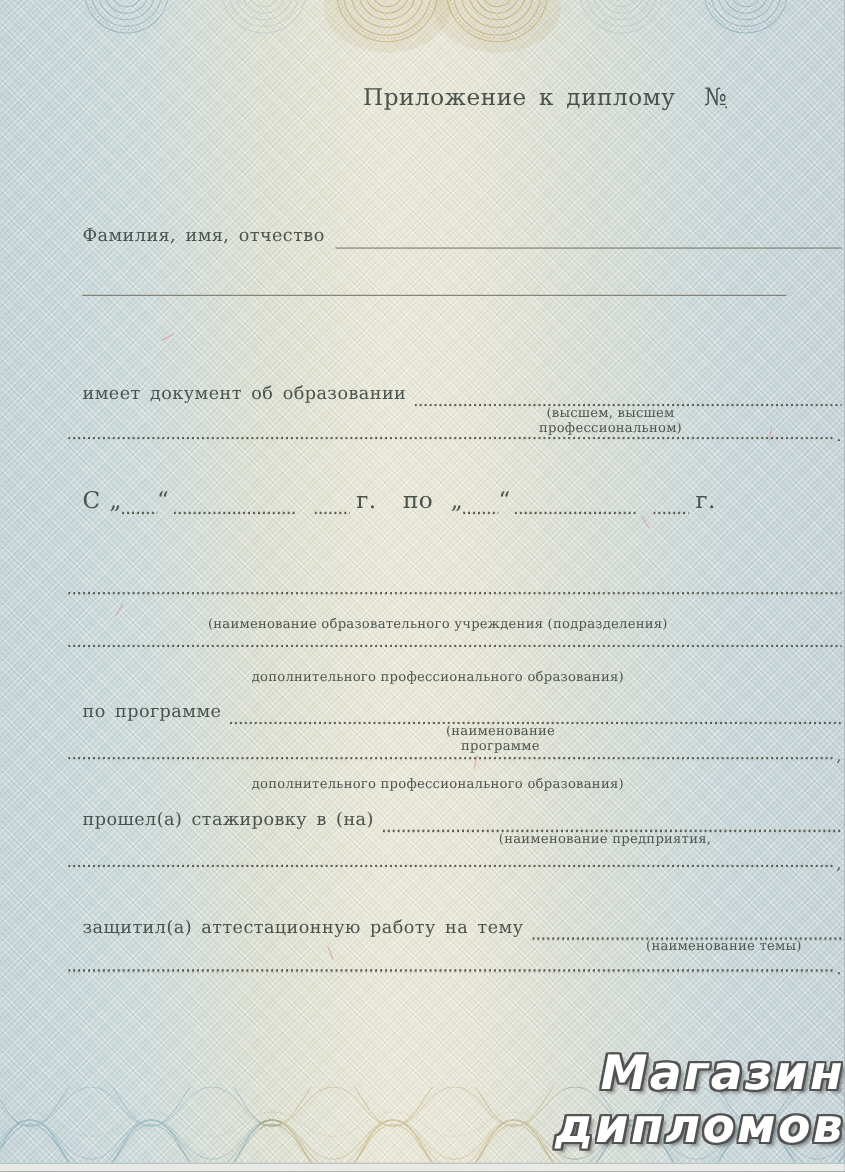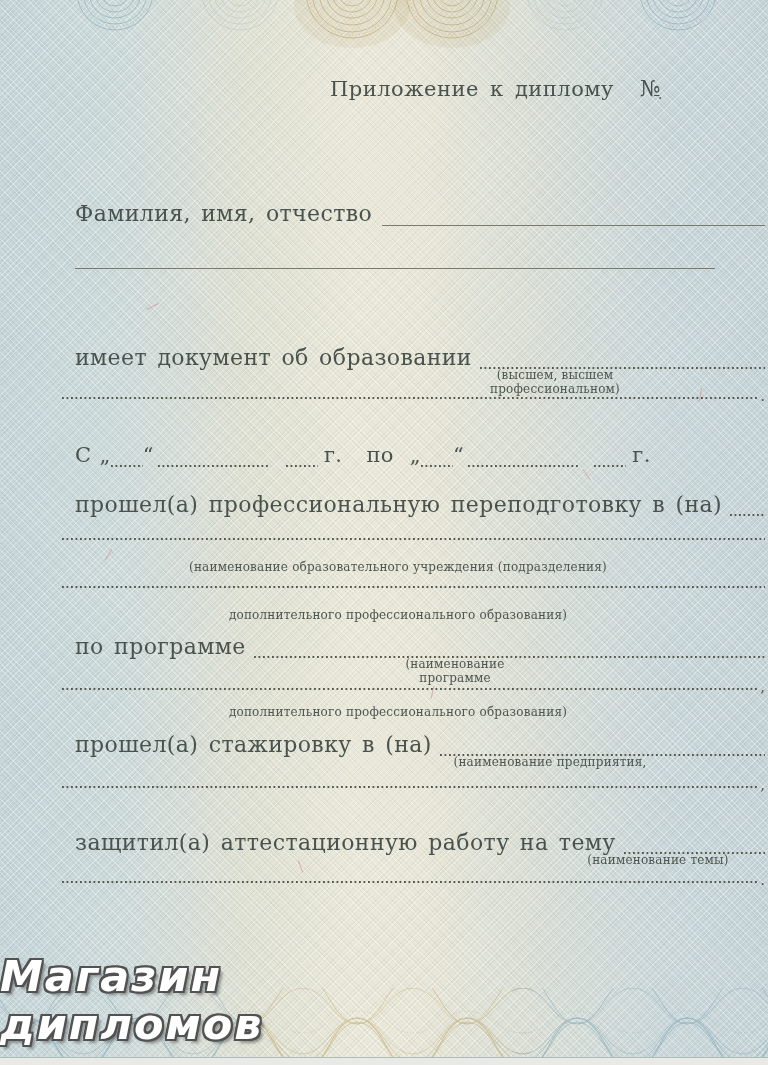--- a/index.html
+++ b/index.html
@@ -18,21 +18,21 @@
       repeating-linear-gradient(-45deg, rgba(255,255,255,.28) 0 1px, rgba(255,255,255,0) 1px 4px),
       repeating-linear-gradient(45deg, rgba(110,140,150,.07) 0 1px, rgba(0,0,0,0) 1px 3px),
       repeating-linear-gradient(-45deg, rgba(110,140,150,.07) 0 1px, rgba(0,0,0,0) 1px 3px);
   }
   .ornament{position:absolute;left:0;pointer-events:none;}
   .title-row{position:absolute;top:76px;left:330px;font-size:21px;letter-spacing:.5px;word-spacing:4px;white-space:nowrap;}
   .title-num{margin-left:26px;font-size:22px;}
   .num-dot{position:absolute;top:86px;left:658px;font-size:14px;color:#5a5f58;}
 
   .row{position:absolute;left:75px;right:3px;display:flex;align-items:flex-end;
-       font-size:22px;letter-spacing:.4px;word-spacing:3px;line-height:24px;text-align:right;}
+       font-size:16px;letter-spacing:.4px;word-spacing:3px;line-height:24px;text-align:right;}
   .lbl{white-space:nowrap;}
   .fill{flex:1;height:17px;margin-left:8px;
         background-image:radial-gradient(circle at 1px 1.2px,#55564c .9px,rgba(0,0,0,0) 1.15px);
         background-size:4.5px 3px;background-repeat:repeat-x;background-position:left bottom;}
   .dotrow{position:absolute;left:62px;right:3px;display:flex;align-items:flex-end;}
   .dotrow .fill{margin-left:0;height:3px;}
   .endmark{font-size:15px;line-height:8px;margin-left:2px;color:#55564c;}
   .solidline{position:absolute;height:1px;background:#7a7a6d;}
   .hint{position:absolute;font-size:12px;letter-spacing:.2px;color:#4d554f;text-align:center;line-height:14px;}
   .hint.centered{left:0;right:0;padding-left:28px;}
@@ -40,21 +40,21 @@
   .dates-row{position:absolute;top:442px;left:75px;font-size:21px;letter-spacing:.4px;white-space:nowrap;display:flex;align-items:flex-end;line-height:26px;}
   .q{font-size:21px;}
   .df{display:inline-block;height:15px;
       background-image:radial-gradient(circle at 1px 1.2px,#55564c .9px,rgba(0,0,0,0) 1.15px);
       background-size:4.5px 3px;background-repeat:repeat-x;background-position:left bottom;}
   .sp8{width:8px;display:inline-block;} .sp16{width:16px;display:inline-block;}
   .sp24{width:24px;display:inline-block;} .sp6{width:6px;display:inline-block;}
 
   .fiber{position:absolute;width:1px;height:13px;background:#d58e97;opacity:.65;}
 
-  .watermark{position:absolute;top:952px;left:0;right:0;text-align:left;
+  .watermark{position:absolute;top:952px;left:0;right:0;text-align:right;
     font-family:"DejaVu Sans","Liberation Sans",sans-serif;font-weight:bold;font-style:italic;
     font-size:43px;line-height:48px;letter-spacing:2px;color:#ffffff;
     text-shadow:2px 0 0 #525252,-2px 0 0 #525252,0 2px 0 #525252,0 -2px 0 #525252,
                 2px 2px 0 #525252,-2px 2px 0 #525252,2px -2px 0 #525252,-2px -2px 0 #525252,
                 4px 4px 3px rgba(50,50,50,.45);}
   .scan-edge{position:absolute;left:0;right:0;top:1057px;height:8px;background:#e9eae5;border-top:1px solid #aebcbe;}
 </style>
 </head>
 <body>
 
@@ -147,24 +147,20 @@
     <span class="q">„</span>
     <span class="df" style="width:32px"></span>
     <span class="q">“</span>
     <span class="df" style="width:110px;margin-left:4px"></span>
     <span class="sp16"></span>
     <span class="df" style="width:32px"></span>
     <span class="sp6"></span>
     <span>г.</span>
   </div>
 
-  <div class="row" style="top:493px">
-    <span class="lbl">прошел(а) профессиональную переподготовку в (на)</span>
-    <span class="fill"></span>
-  </div>
   <div class="dotrow" style="top:538px">
     <span class="fill"></span>
   </div>
   <div class="hint centered" style="top:560px">(наименование образовательного учреждения (подразделения)</div>
   <div class="dotrow" style="top:586px">
     <span class="fill"></span>
   </div>
   <div class="hint centered" style="top:608px">дополнительного профессионального образования)</div>
 
   <div class="row" style="top:635px">

